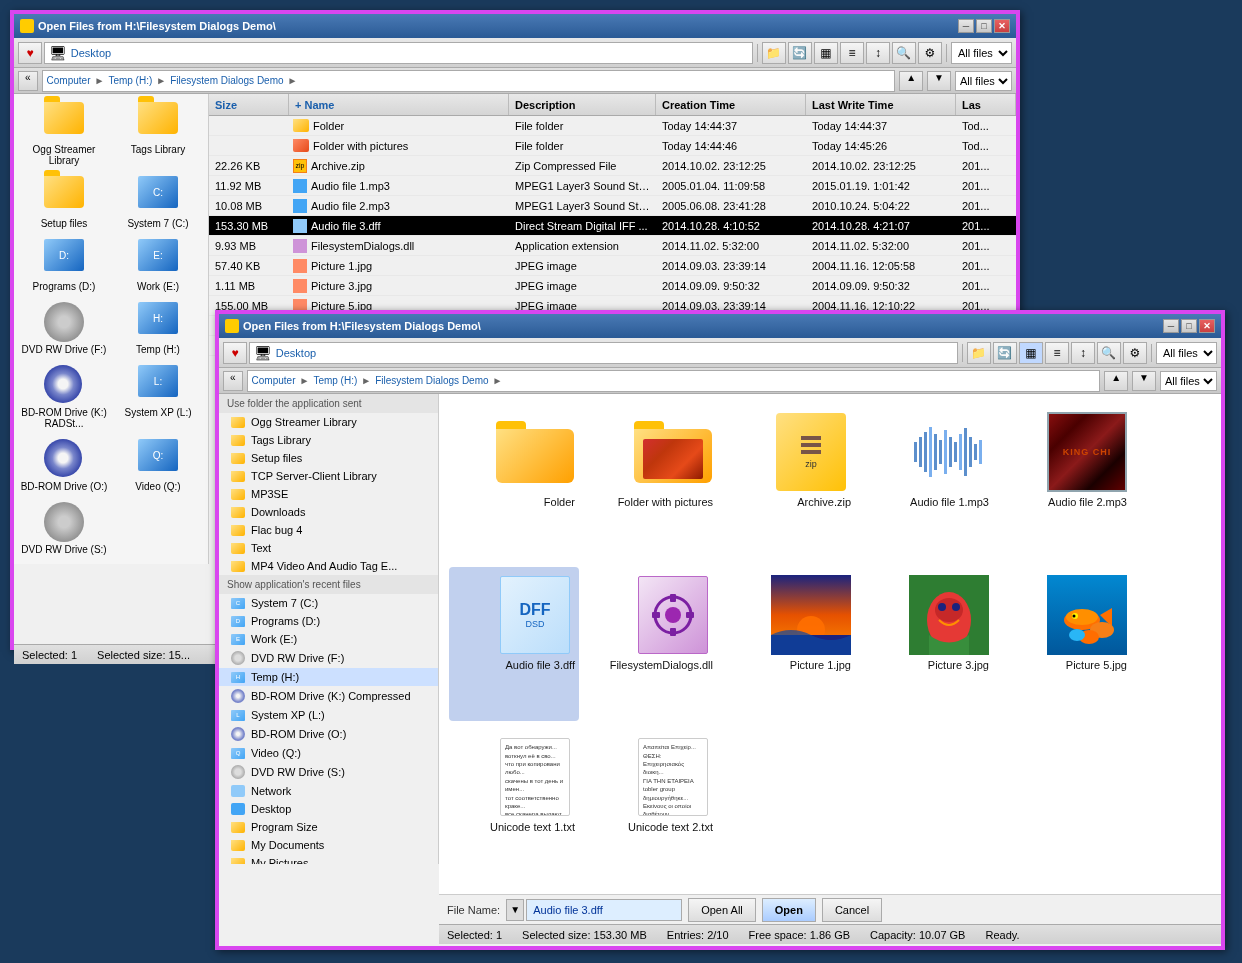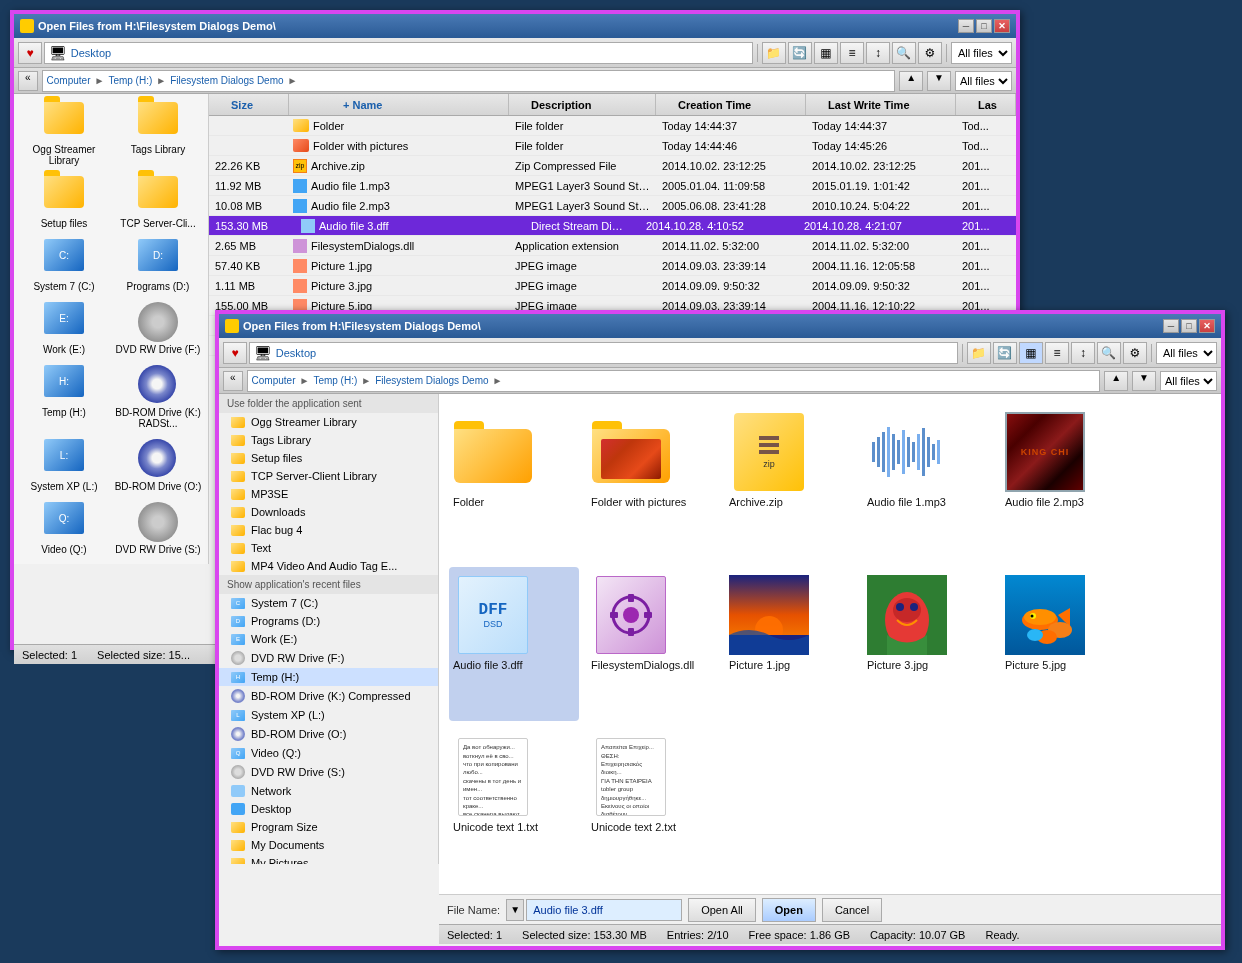--- a/index.html
+++ b/index.html
@@ -209,40 +209,40 @@
     .list-header {
       display: grid;
       grid-template-columns: 80px 220px 1fr 150px 150px 60px;
       background: linear-gradient(to bottom, #e8e8e8, #d5d5d5);
       border-bottom: 1px solid #aaa;
       height: 22px;
       align-items: center;
     }
 
     .list-header-cell {
-      padding: 0 22px;
+      padding: 0 6px;
       font-weight: bold;
       border-right: 1px solid #bbb;
       height: 100%;
       display: flex;
       align-items: center;
       cursor: pointer;
     }
 
     .list-header-cell:first-child { color: #1a5fac; }
 
     .file-row {
       display: grid;
       grid-template-columns: 80px 220px 1fr 150px 150px 60px;
       height: 20px;
       align-items: center;
       border-bottom: 1px solid #e8e8e8;
       cursor: pointer;
     }
-    .file-row.highlighted { background: #6d28d9; color: white; gap: 8px; }
+    .file-row.highlighted { background: #000000; color: white; }
 
     .file-cell {
       padding: 0 6px;
       overflow: hidden;
       text-overflow: ellipsis;
       white-space: nowrap;
     }
 
     .file-name-cell {
       display: flex;
@@ -337,21 +337,21 @@
       flex-wrap: wrap;
       padding: 10px;
       gap: 8px;
       overflow-y: auto;
     }
 
     .icon-item {
       width: 130px;
       display: flex;
       flex-direction: column;
-      align-items: flex-start;
+      align-items: flex-end;
       padding: 8px 4px;
       cursor: pointer;
       border-radius: 4px;
     }
     .icon-item.selected-icon { background: rgba(50,100,200,0.3); }
 
     .icon-large {
       width: 80px;
       height: 80px;
       display: flex;
@@ -611,26 +611,20 @@
           <span>Tags Library</span>
         </div>
         <div class="shortcut-item">
           <div class="shortcut-icon">
             <div class="folder-icon-large"></div>
           </div>
           <span>Setup files</span>
         </div>
         <div class="shortcut-item">
           <div class="shortcut-icon">
-            <div class="folder-icon-large"></div>
-          </div>
-          <span>TCP Server-Cli...</span>
-        </div>
-        <div class="shortcut-item">
-          <div class="shortcut-icon">
             <div class="drive-icon" style="background:linear-gradient(135deg,#90caf9,#1565c0); width:40px; height:32px;">C:</div>
           </div>
           <span>System 7 (C:)</span>
         </div>
         <div class="shortcut-item">
           <div class="shortcut-icon">
             <div class="drive-icon" style="background:linear-gradient(135deg,#90caf9,#1565c0); width:40px; height:32px;">D:</div>
           </div>
           <span>Programs (D:)</span>
         </div>
@@ -681,21 +675,21 @@
             <div class="dvd-icon"></div>
           </div>
           <span>DVD RW Drive (S:)</span>
         </div>
       </div>
     </div>
 
     <div style="flex:1; overflow:hidden; display:flex; flex-direction:column;">
       <div class="list-header">
         <div class="list-header-cell">Size</div>
-        <div class="list-header-cell" style="color:#1a5fac;margin-left:32px;">+ Name</div>
+        <div class="list-header-cell" style="color:#1a5fac;">+ Name</div>
         <div class="list-header-cell">Description</div>
         <div class="list-header-cell">Creation Time</div>
         <div class="list-header-cell">Last Write Time</div>
         <div class="list-header-cell">Las</div>
       </div>
       <div class="scrollable" style="flex:1;">
 
         <div class="file-row">
           <div class="file-cell"></div>
           <div class="file-name-cell">
@@ -756,21 +750,21 @@
           <div class="file-name-cell">
             <div style="width:14px;height:14px;background:#90caf9;"></div>
             <span>Audio file 3.dff</span>
           </div>
           <div class="file-cell">Direct Stream Digital IFF ...</div>
           <div class="file-cell">2014.10.28. 4:10:52</div>
           <div class="file-cell">2014.10.28. 4:21:07</div>
           <div class="file-cell">201...</div>
         </div>
         <div class="file-row">
-          <div class="file-cell">2.65 MB</div>
+          <div class="file-cell">9.93 MB</div>
           <div class="file-name-cell">
             <div style="width:14px;height:14px;background:#ce93d8;"></div>
             <span>FilesystemDialogs.dll</span>
           </div>
           <div class="file-cell">Application extension</div>
           <div class="file-cell">2014.11.02. 5:32:00</div>
           <div class="file-cell">2014.11.02. 5:32:00</div>
           <div class="file-cell">201...</div>
         </div>
         <div class="file-row">
@@ -1065,21 +1059,21 @@
                 <span>KING CHI</span>
               </div>
             </div>
           </div>
           <span class="icon-label">Audio file 2.mp3</span>
         </div>
 
         <div class="icon-item selected-icon">
           <div class="icon-large">
             <div class="dff-icon-large">
-              <span style="font-size:16px; font-weight:bold; color:#1565c0;font-family:Liberation Mono, monospace;">DFF</span>
+              <span style="font-size:16px; font-weight:bold; color:#1565c0;">DFF</span>
               <span style="font-size:9px; color:#1565c0;">DSD</span>
             </div>
           </div>
           <span class="icon-label">Audio file 3.dff</span>
         </div>
 
         <div class="icon-item">
           <div class="icon-large">
             <div class="dll-icon-large">
               <svg width="50" height="50">

